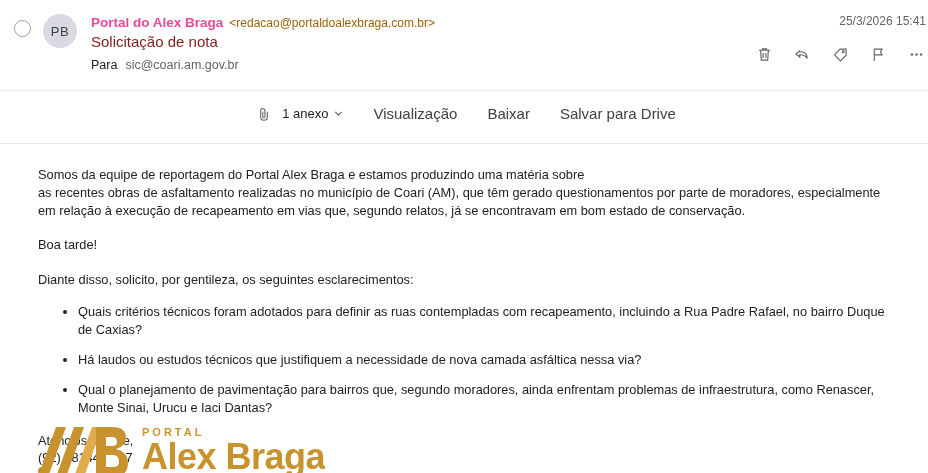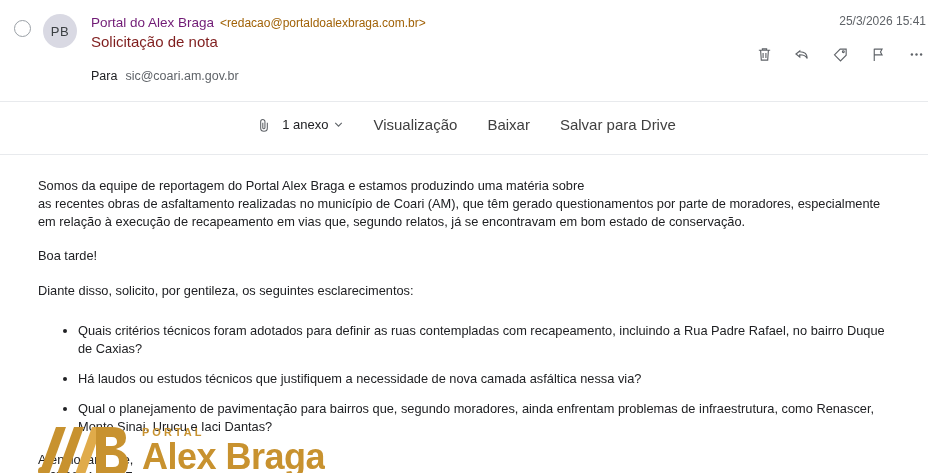--- a/index.html
+++ b/index.html
@@ -58,36 +58,36 @@
     padding-top: 1px;
   }
   .sender-line {
     display: flex;
     align-items: baseline;
     gap: 6px;
     white-space: nowrap;
   }
   .sender-name {
     font-size: 13.5px;
-    font-weight: normal;
-    color: #701a75;
+    font-weight: bold;
+    color: #ec4899;
   }
   .sender-email {
     font-size: 12px;
     color: #a16207;
   }
   .subject-line {
     font-size: 15px;
     color: #7f1d1d;
     margin-top: 3px;
   }
   .to-line {
     font-size: 12.5px;
     color: #202124;
-    margin-top: 19px;
+    margin-top: 8px;
     display: flex;
     gap: 8px;
   }
   .to-label {
     color: #202124;
   }
   .to-value {
     color: #5f6368;
   }
   .hdr-right {
@@ -166,21 +166,21 @@
   .body-area {
     padding: 22px 30px 0 38px;
     font-size: 12.8px;
     line-height: 1.42;
     color: #202124;
   }
   .body-area p {
     margin: 0 0 16px 0;
   }
   .body-area p.tight {
-    margin-bottom: 22px;
+    margin-bottom: 14px;
   }
   ul.questions {
     margin: 0 0 14px 0;
     padding-left: 40px;
   }
   ul.questions li {
     margin-bottom: 12px;
   }
   .signature {
     margin-top: 2px;

